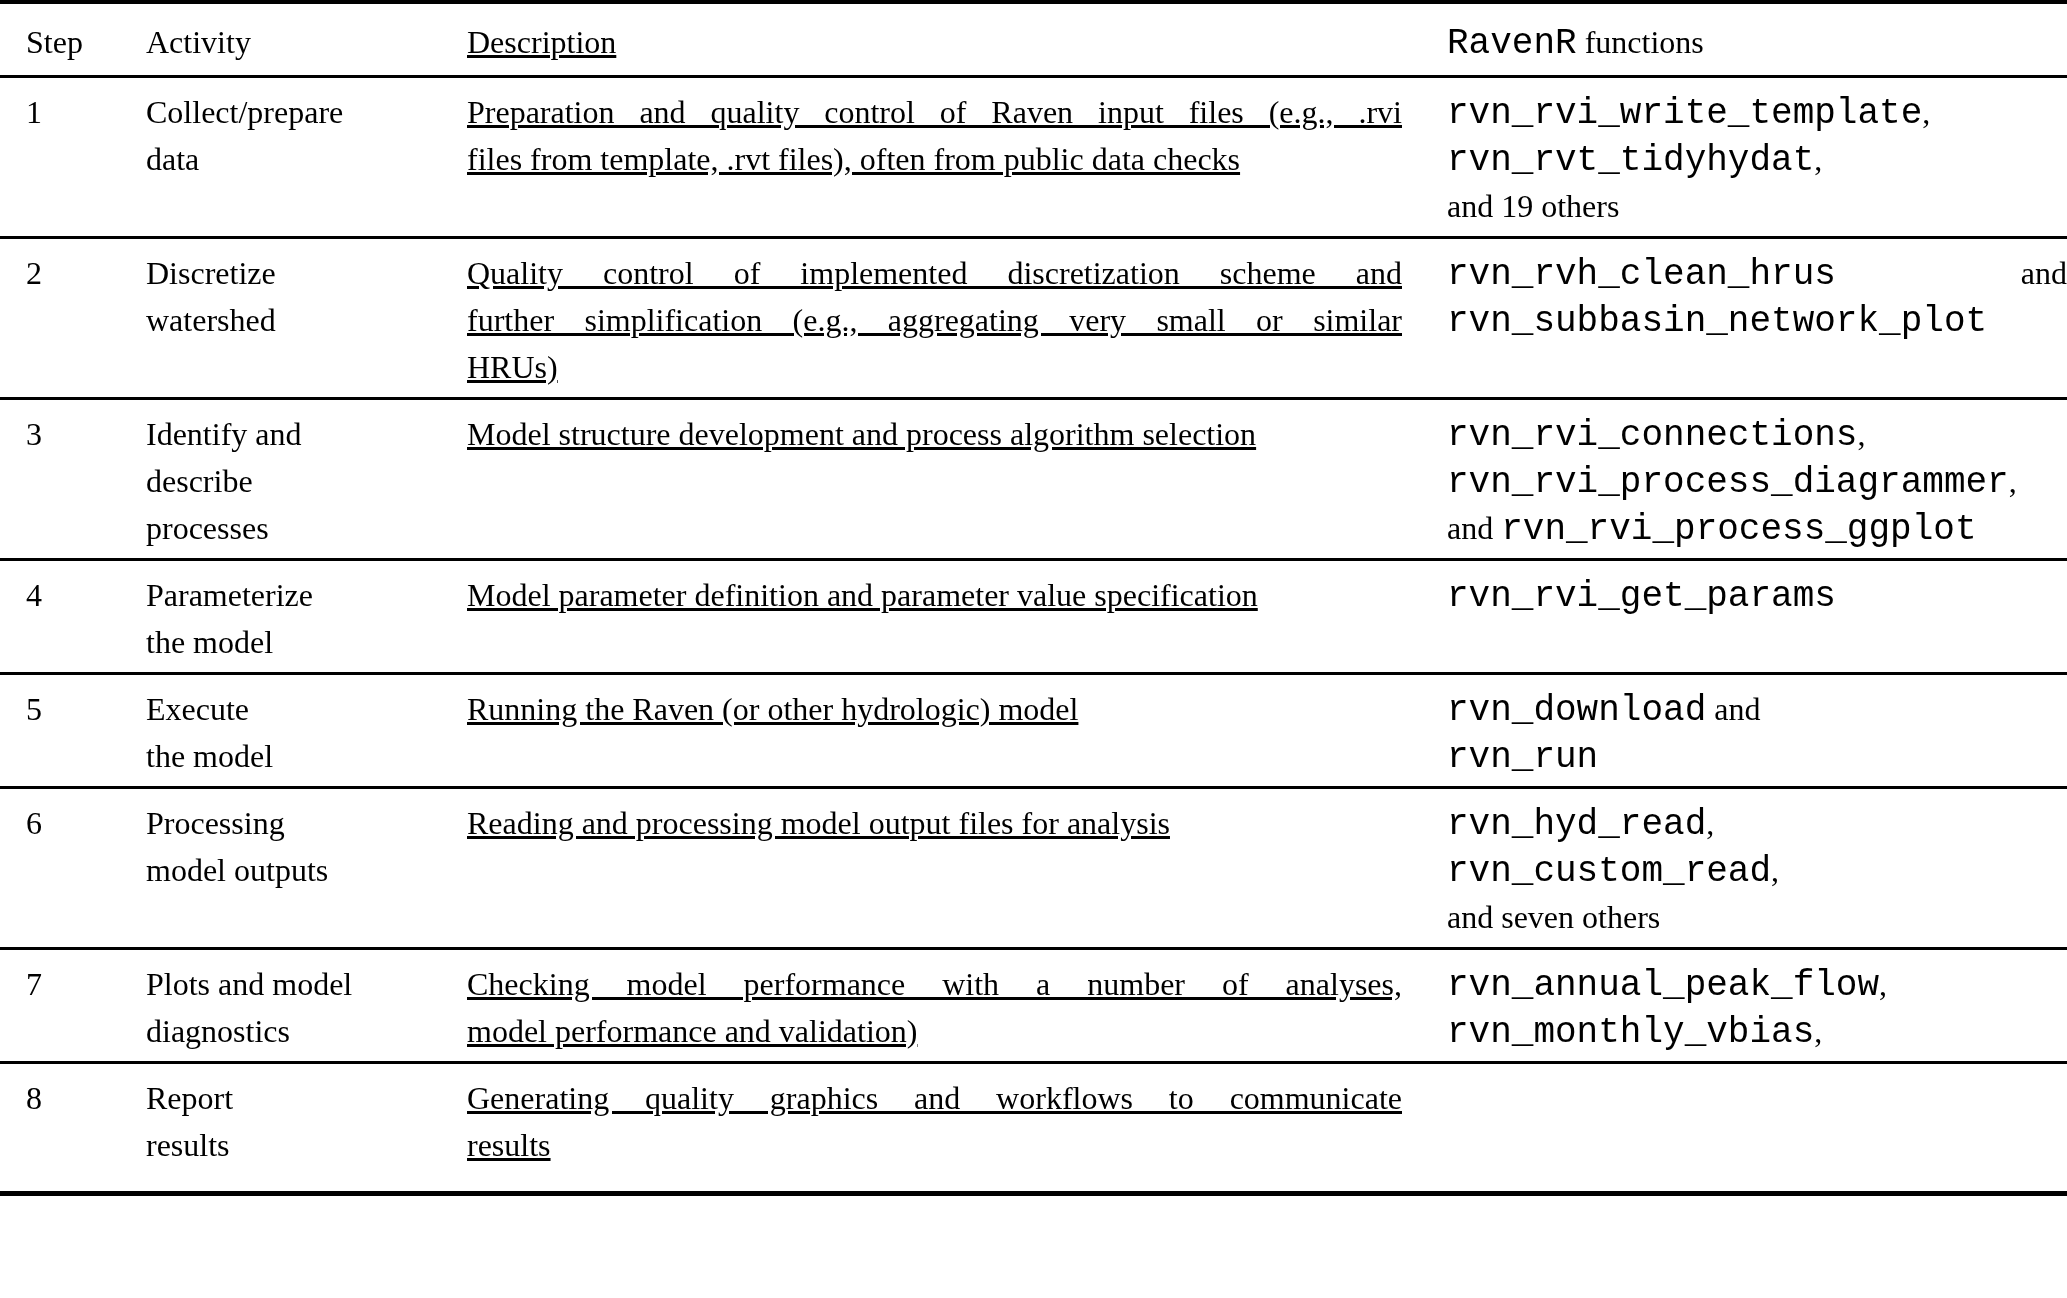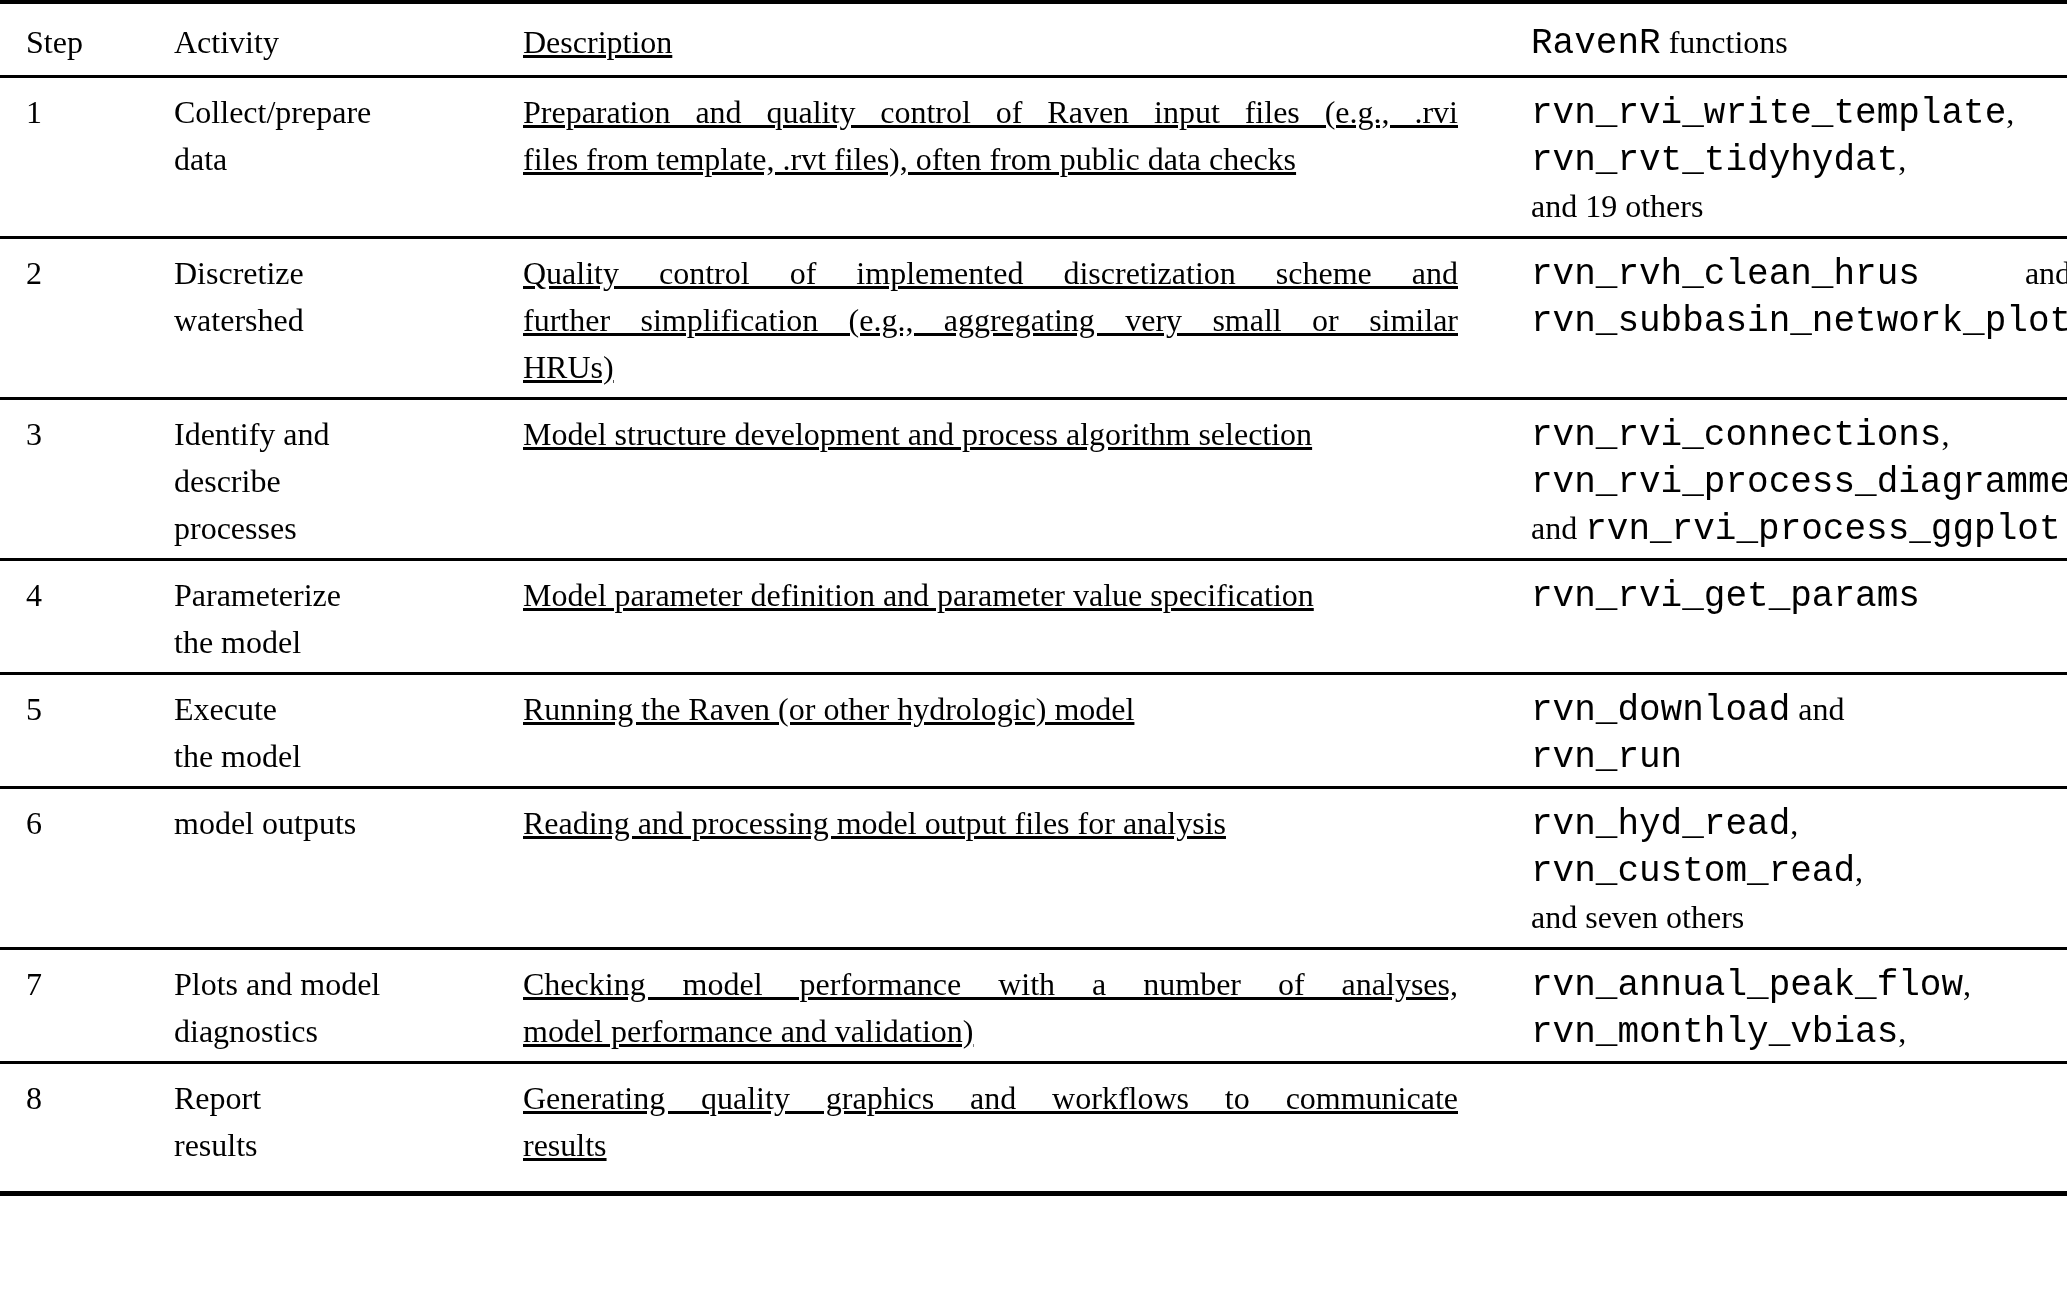--- a/index.html
+++ b/index.html
@@ -18,30 +18,29 @@
   .paper-table { width: 2067px; }
   .rule { background: #000000; width: 2067px; }
   .rule-top { height: 4px; }
   .rule-head { height: 3px; }
   .rule-row { height: 3px; }
   .rule-bottom { height: 5px; }
   .trow {
     display: grid;
     grid-template-columns: 146px 321px 980px 1fr;
     align-items: start;
-    gap: 28px;
   }
   .cell {
     padding-top: 11px;
     padding-bottom: 6px;
   }
   .thead .cell { padding-top: 15px; padding-bottom: 9px; }
   .cell.c-step { padding-left: 26px; }
   .cell.c-desc { padding-right: 45px; text-decoration: underline; }
-  .cell.c-funcs { padding-right: 12px; }
+  .cell.c-funcs { }
   #rows-container .trow:last-child .cell { padding-bottom: 22px; }
   .line {
     line-height: 47px;
     text-align: left;
     min-height: 47px;
   }
   .line.j {
     text-align: justify;
     text-align-last: justify;
   }
@@ -160,20 +159,21 @@
           <div class="line"><span class="code">rvn_download</span><span> and</span></div>
           <div class="line"><span class="code">rvn_run</span></div>
         </div>
       </div>
       <div class="rule rule-row"></div>
       <div class="trow">
         <div class="cell c-step">
           <div class="line">6</div>
         </div>
         <div class="cell c-activity">
+          <div class="line">Processing</div>
           <div class="line">model outputs</div>
         </div>
         <div class="cell c-desc">
           <div class="line">Reading and processing model output files for analysis</div>
         </div>
         <div class="cell c-funcs">
           <div class="line"><span class="code">rvn_hyd_read</span><span>,</span></div>
           <div class="line"><span class="code">rvn_custom_read</span><span>,</span></div>
           <div class="line"><span>and seven others</span></div>
         </div>

